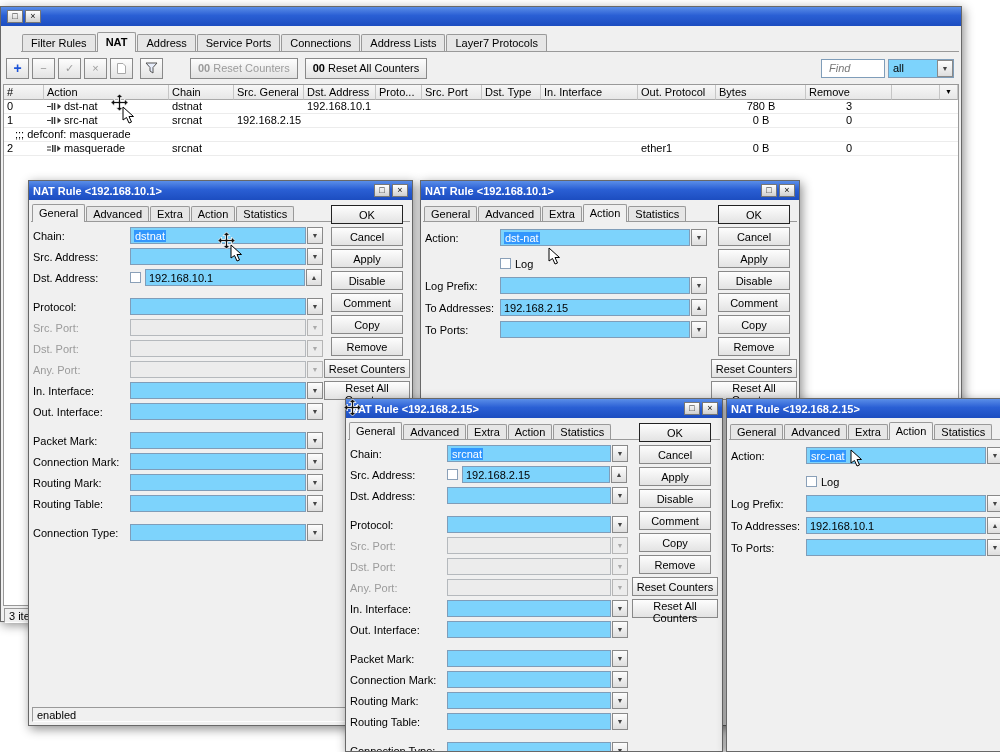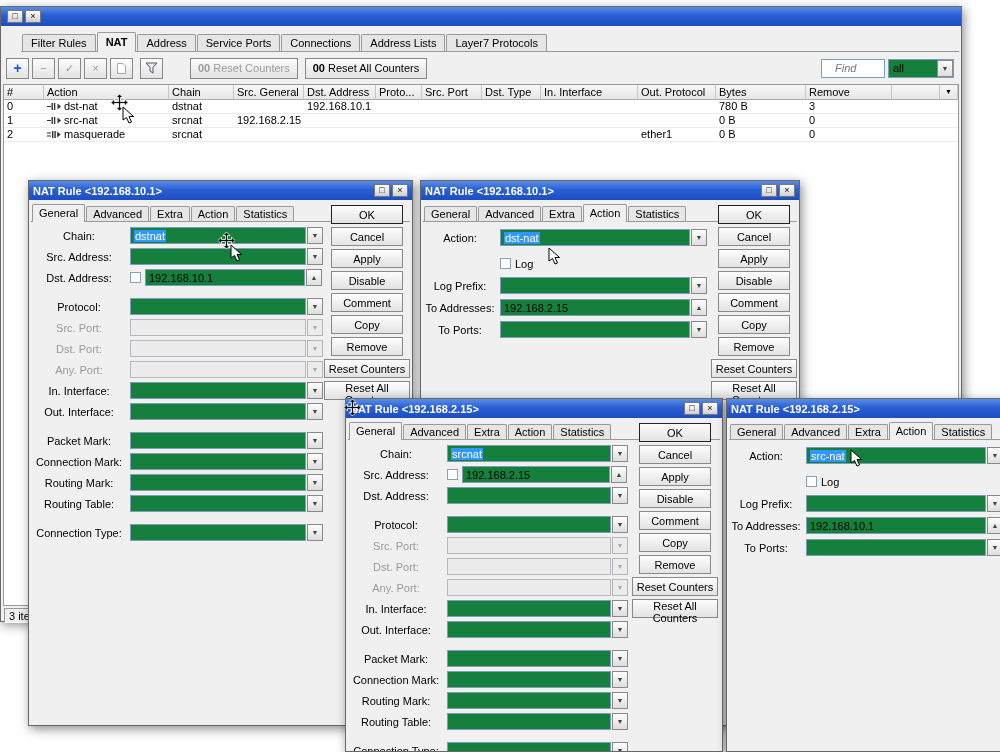--- a/index.html
+++ b/index.html
@@ -12,40 +12,40 @@
 .wbtn{width:16px;height:13px;margin-left:2px;background:linear-gradient(#fff,#cfcfcf);border:1px solid #777;color:#111;font-size:9px;line-height:11px;text-align:center;flex:0 0 auto}
 .tabs{position:absolute;left:20px;right:2px;top:23px;height:22px;display:flex;align-items:flex-end;border-bottom:1px solid #999;padding:0 1px}
 .tab{height:17px;line-height:16px;padding:0 8px;margin-right:1px;background:#e6e6e6;border:1px solid #999;border-bottom:none;border-radius:2px 2px 0 0;white-space:nowrap}
 .tab.on{height:20px;line-height:19px;background:#f0f0f0;margin-bottom:-1px;position:relative;z-index:2;font-weight:bold}
 .tool{position:absolute;left:2px;right:2px;top:47px;height:28px;display:flex;align-items:center;gap:3px;padding:0 3px}
 .btn{display:inline-flex;align-items:center;justify-content:center;border:1px solid #898989;background:linear-gradient(#fdfdfd,#e3e3e3);height:21px;padding:0 7px;font:inherit;white-space:nowrap}
 .ibtn{width:23px;padding:0}
 .gray{color:#9b9b9b}
 .blue{color:#1d54d8;font-weight:bold;font-size:14px}
 .bold{font-weight:bold}
-.find{width:64px;height:19px;border:1px solid #7f9db9;padding:0 13px;font:inherit}
+.find{width:64px;height:19px;border:1px solid #7f9db9;padding:0 7px;font:inherit}
 .find::placeholder{font-style:italic;color:#777;opacity:1}
 .grid{position:absolute;left:2px;top:77px;width:956px;height:522px;background:#fff;border:1px solid #999;overflow:hidden}
 .ghead{display:flex;background:#eee}
 .gh{flex:0 0 auto;border-right:1px solid #c6c6c6;border-bottom:1px solid #aaa;padding:1px 3px 0;height:15px;white-space:nowrap;overflow:hidden;background:linear-gradient(#f7f7f7,#e7e7e7)}
 .row{display:flex;height:14px;line-height:13px;border-bottom:1px solid #ececec}
 .c{flex:0 0 auto;padding:0 3px;white-space:nowrap;overflow:hidden}
-.r{text-align:left}
+.r{text-align:center}
 .cw0{width:40px}.cw1{width:125px}.cw2{width:65px}.cw3{width:70px}.cw4{width:72px}.cw5{width:46px}.cw6{width:60px}.cw7{width:59px}.cw8{width:97px}.cw9{width:78px}.cw10{width:90px}.cw11{width:86px}.cwf{width:48px}
 .cwa{width:18px;text-align:center;font-size:7px;padding-top:3px}
 .acticon{margin-right:3px;vertical-align:-1px}
 .scell{border:1px solid #9a9a9a;border-bottom-color:#fdfdfd;border-right-color:#fdfdfd;background:#f0f0f0;height:15px;line-height:14px;padding:0 4px;overflow:hidden;white-space:nowrap}
 .dtabs{position:absolute;left:2px;right:2px;top:22px;height:19px;display:flex;align-items:flex-end;border-bottom:1px solid #999;padding:0 1px}
 .dtab{height:15px;line-height:14px;padding:0 6px;margin-right:1px;background:#e6e6e6;border:1px solid #999;border-bottom:none;border-radius:2px 2px 0 0}
 .dtab.on{height:18px;line-height:17px;background:#f0f0f0;margin-bottom:-1px;position:relative;z-index:2}
 .fr{position:absolute;display:flex;align-items:center;height:17px;left:4px}
-.lbl{text-align:center;margin-right:5px;white-space:nowrap;flex:0 0 auto}
+.lbl{text-align:left;margin-right:5px;white-space:nowrap;flex:0 0 auto}
 .lw92{width:92px}.lw70{width:70px}
 .off{color:#9b9b9b}
-.fld{height:17px;border:1px solid #7f9db9;background:#15803d;display:flex;align-items:center;padding:0 3px;overflow:hidden;flex:0 0 auto}
+.fld{height:17px;border:1px solid #7f9db9;background:#7dd3fc;display:flex;align-items:center;padding:0 3px;overflow:hidden;flex:0 0 auto}
 .fld.dis{background:#ececec;border-color:#b5b9bd}
 .fw176{width:176px}.fw160{width:160px}.fw190{width:190px}.fw180{width:180px}.fw164{width:164px}.fw148{width:148px}
 .hl{background:#3297fd;color:#fff;padding:0 1px}
 .abtn{width:16px;height:17px;margin-left:1px;border:1px solid #898989;background:linear-gradient(#fdfdfd,#dedede);font-size:7px;display:flex;align-items:center;justify-content:center;color:#444;flex:0 0 auto}
 .abtn.dis{color:#aaa;border-color:#b5b5b5;background:#ececec}
 .cb{width:11px;height:11px;border:1px solid #8aa0b8;background:#fff;margin-right:4px;flex:0 0 auto}
 .bcol{position:absolute;width:86px;display:flex;flex-direction:column;gap:3px}
 .db{height:19px;width:72px;margin:0 auto;border:1px solid #898989;background:linear-gradient(#fdfdfd,#e3e3e3);font:inherit}
 .db.wide{width:86px;margin:0}
 .db.def{border-color:#222}
@@ -145,20 +145,23 @@
           <div class="c cw4"></div>
           <div class="c cw5"></div>
           <div class="c cw6"></div>
           <div class="c cw7"></div>
           <div class="c cw8"></div>
           <div class="c cw9"></div>
           <div class="c cw10 r">0 B</div>
           <div class="c cw11 r">0</div>
         </div>
         <div class="row">
+          <div class="c" style="width:100%;padding-left:11px">;;; defconf: masquerade</div>
+        </div>
+        <div class="row">
           <div class="c cw0">2</div>
           <div class="c cw1"><svg class="acticon" width="14" height="9" viewBox="0 0 14 9">
                 <path d="M0 3 H4 M0 6 H4" stroke="#333"></path>
                 <rect x="5" y="1" width="1.4" height="7" fill="#333"></rect>
                 <rect x="7.4" y="1" width="1.4" height="7" fill="#333"></rect>
                 <path d="M10.2 1.5 L13.7 4.5 L10.2 7.5 Z" fill="#333"></path>
               </svg><span>masquerade</span></div>
           <div class="c cw2">srcnat</div>
           <div class="c cw3"></div>
           <div class="c cw4"></div>
@@ -267,20 +270,21 @@
       <button class="db def">OK</button>
       <button class="db">Cancel</button>
       <button class="db">Apply</button>
       <button class="db">Disable</button>
       <button class="db">Comment</button>
       <button class="db">Copy</button>
       <button class="db">Remove</button>
       <button class="db wide">Reset Counters</button>
       <button class="db wide">Reset All Counters</button>
     </div>
+    <div class="scell" style="position:absolute;left:3px;right:3px;bottom:3px">enabled</div>
   </div>
 
   <div class="win" style="left:420px;top:180px;width:380px;height:546px;z-index:3">
     <div class="tbar">
       <span class="ttl">NAT Rule &lt;192.168.10.1&gt;</span>
       <span class="wbtn">□</span>
       <span class="wbtn">×</span>
     </div>
     <div class="dtabs">
       <span class="dtab">General</span>

